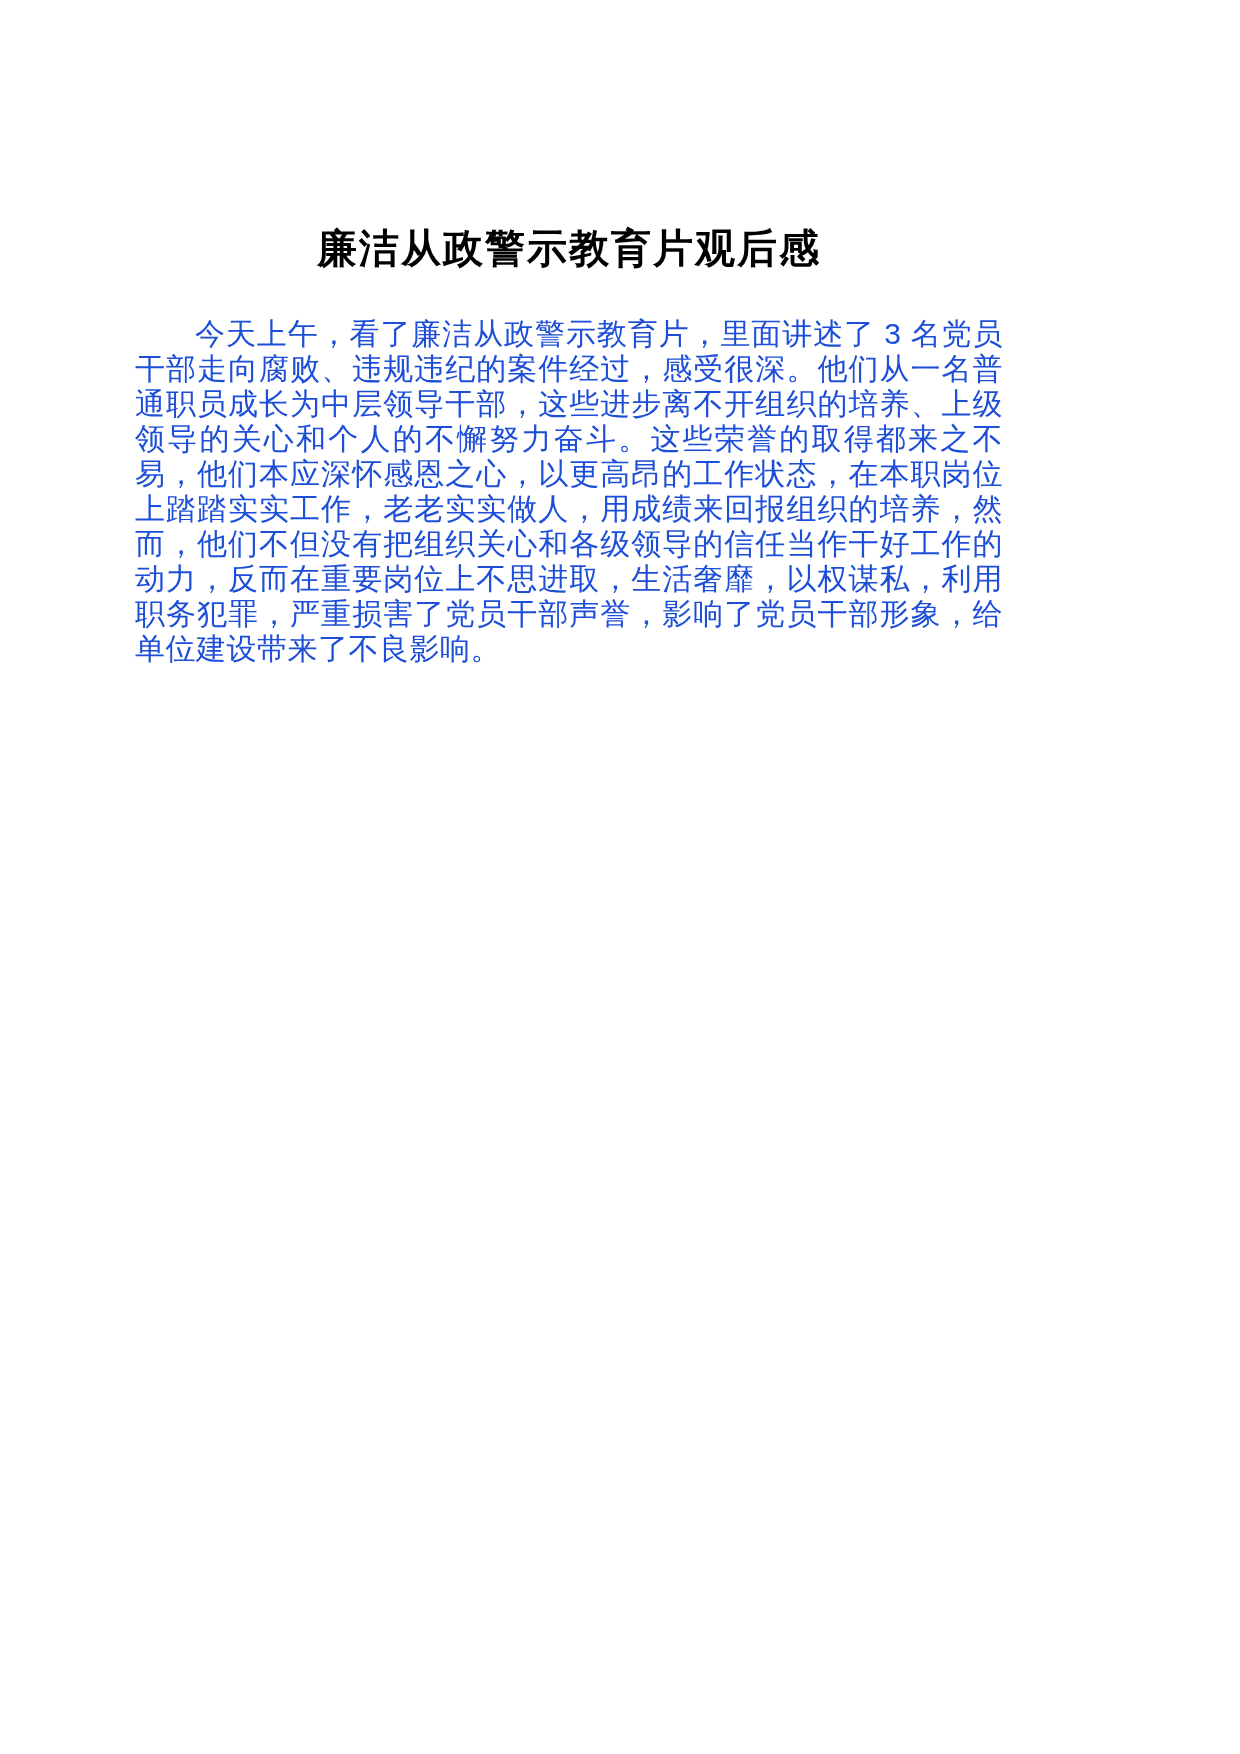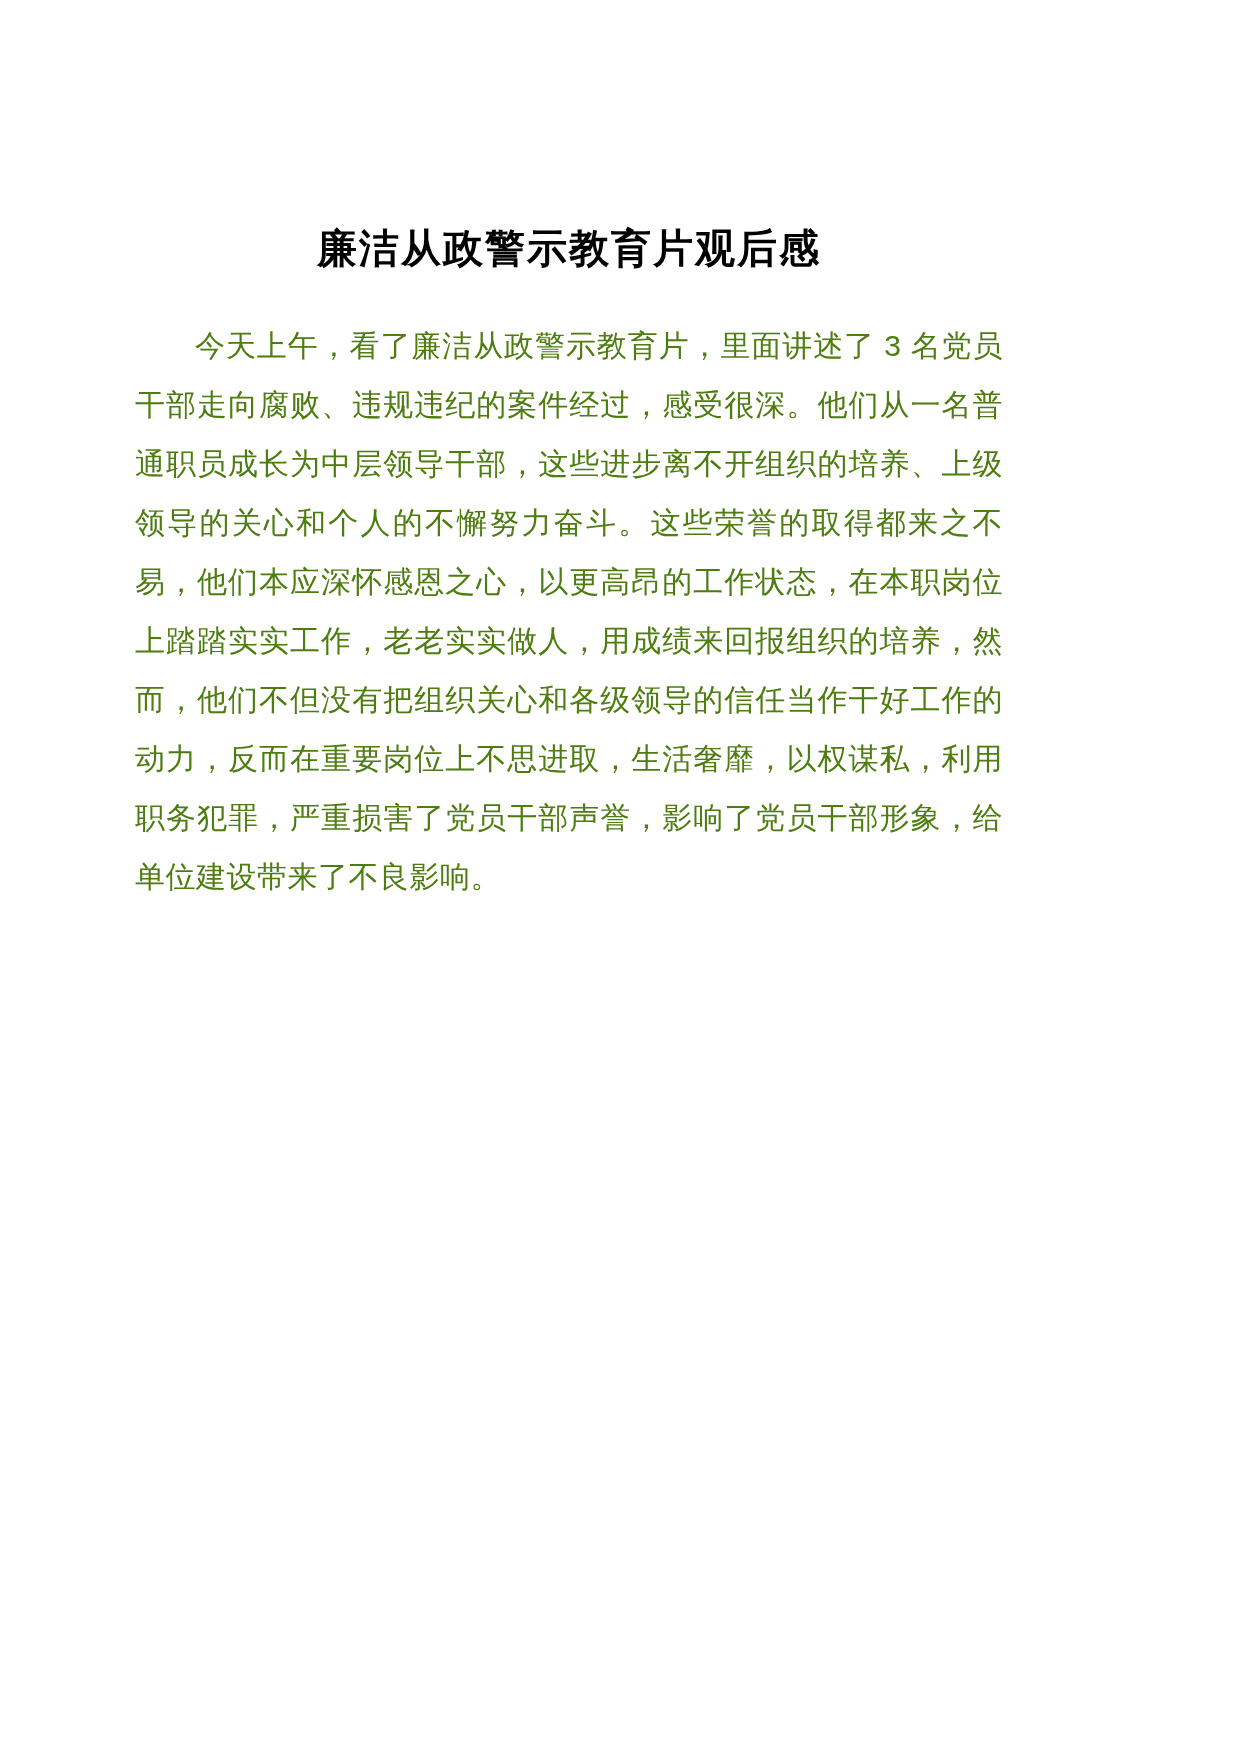--- a/index.html
+++ b/index.html
@@ -29,26 +29,26 @@
     text-align: center;
     font-size: 40px;
     font-weight: 700;
     letter-spacing: 2px;
     line-height: 1.3;
     color: #000000;
   }
   .doc-paragraph {
     margin: 0;
     font-size: 30px;
-    line-height: 59px;
+    line-height: 35px;
     text-align: justify;
     text-justify: inter-character;
     text-indent: 2em;
     letter-spacing: 0.5px;
-    color: #4d7c0f;
+    color: #1d4ed8;
     word-break: break-all;
   }
 </style>
 </head>
 <body>
 
 <div class="page">
   <div class="content">
     <h1 class="doc-title">廉洁从政警示教育片观后感</h1>
     <p class="doc-paragraph">今天上午，看了廉洁从政警示教育片，里面讲述了 3 名党员干部走向腐败、违规违纪的案件经过，感受很深。他们从一名普通职员成长为中层领导干部，这些进步离不开组织的培养、上级领导的关心和个人的不懈努力奋斗。这些荣誉的取得都来之不易，他们本应深怀感恩之心，以更高昂的工作状态，在本职岗位上踏踏实实工作，老老实实做人，用成绩来回报组织的培养，然而，他们不但没有把组织关心和各级领导的信任当作干好工作的动力，反而在重要岗位上不思进取，生活奢靡，以权谋私，利用职务犯罪，严重损害了党员干部声誉，影响了党员干部形象，给单位建设带来了不良影响。</p>

